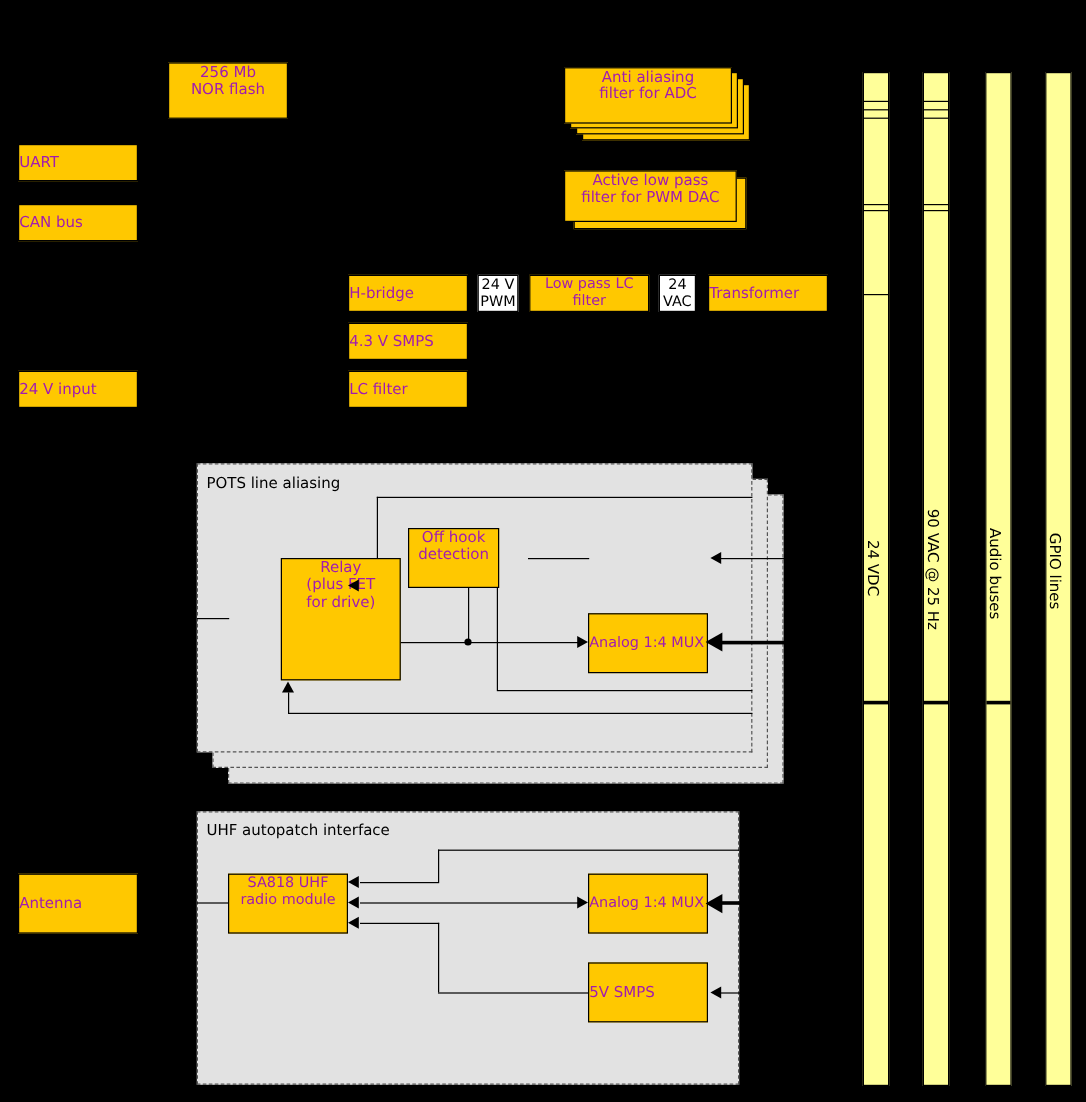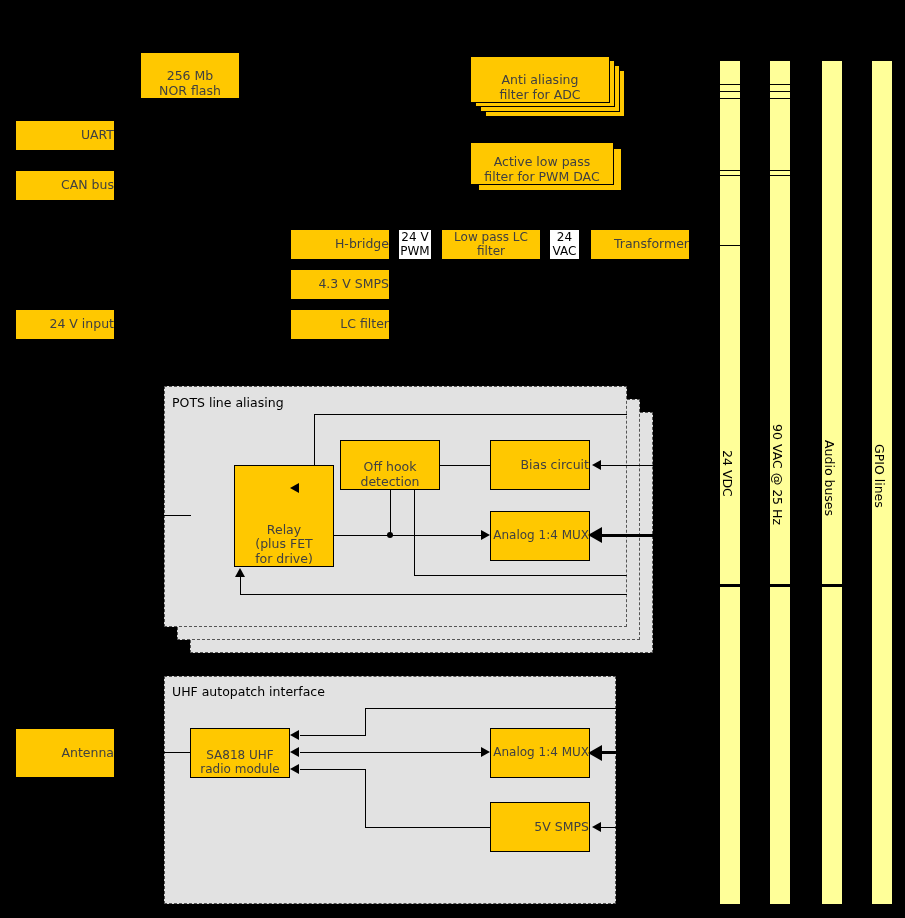--- a/index.html
+++ b/index.html
@@ -1,21 +1,21 @@
 <!DOCTYPE html>
 <html><head>
 <meta charset="utf-8">
 <style>
   html,body{margin:0;padding:0;background:#000;}
   body{width:905px;height:918px;font-family:"DejaVu Sans",sans-serif;}
   #stage{position:relative;width:905px;height:918px;background:#000;overflow:hidden;}
 
   .blk{position:absolute;background:#ffc800;border:1px solid #000;box-sizing:border-box;
-       display:flex;align-items:center;justify-content:flex-end;text-align:center;
-       color:#404040;font-size:12.5px;line-height:1.15;}
+       display:flex;align-items:center;justify-content:flex-start;text-align:center;
+       color:#a21caf;font-size:12.5px;line-height:1.15;}
   .blk.sm{font-size:12px;}
   .lbl{position:absolute;background:#fff;border:1px solid #000;box-sizing:border-box;
        display:flex;align-items:center;justify-content:center;text-align:center;
        color:#000;font-size:12px;line-height:1.1;z-index:6;}
 
   .panel{position:absolute;background:#e2e2e2;border:1px dashed #555;box-sizing:border-box;}
   .panel-title{position:absolute;font-size:12.5px;color:#000;}
 
   .bus{position:absolute;background:#ffff99;border:1px solid #000;box-sizing:border-box;}
   .bus-label{position:absolute;font-size:12.5px;color:#000;white-space:nowrap;
@@ -142,28 +142,25 @@
 
   <div class="wire thick" style="left:600px;top:534px;width:237px;z-index:4;"></div>
   <div class="arw left big" style="left:588px;top:527px;z-index:7;"></div>
 
   <div class="blk" style="left:190px;top:465px;width:100px;height:102px;flex-direction:column;z-index:6;margin-left:44px;">
     <span>Relay</span>
     <span>(plus FET</span>
     <span>for drive)</span>
   </div>
 
-  <div class="blk" style="left:340px;top:440px;width:100px;height:50px;flex-direction:column;z-index:6;">
+  <div class="blk" style="left:340px;top:440px;width:76px;height:50px;flex-direction:column;z-index:6;">
     <span>Off hook</span>
     <span>detection</span>
   </div>
 
-  <div class="blk" style="left:490px;top:440px;width:100px;height:50px;z-index:6;">
-    <span>Bias circuit</span>
-  </div>
 
   <div class="blk sm" style="left:490px;top:511px;width:100px;height:50px;z-index:6;">
     <span>Analog 1:4 MUX</span>
   </div>
 
   <div class="panel" style="left:164px;top:676px;width:452px;height:228px;z-index:3;"></div>
   <div class="panel-title" style="left:172px;top:684px;z-index:5;">UHF autopatch interface</div>
 
   <div class="wire h" style="left:164px;top:752px;width:27px;z-index:4;"></div>
 

